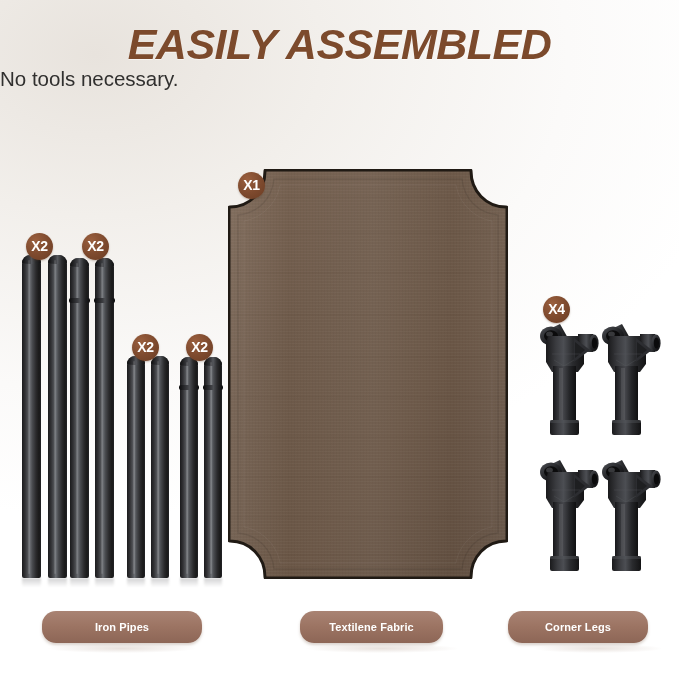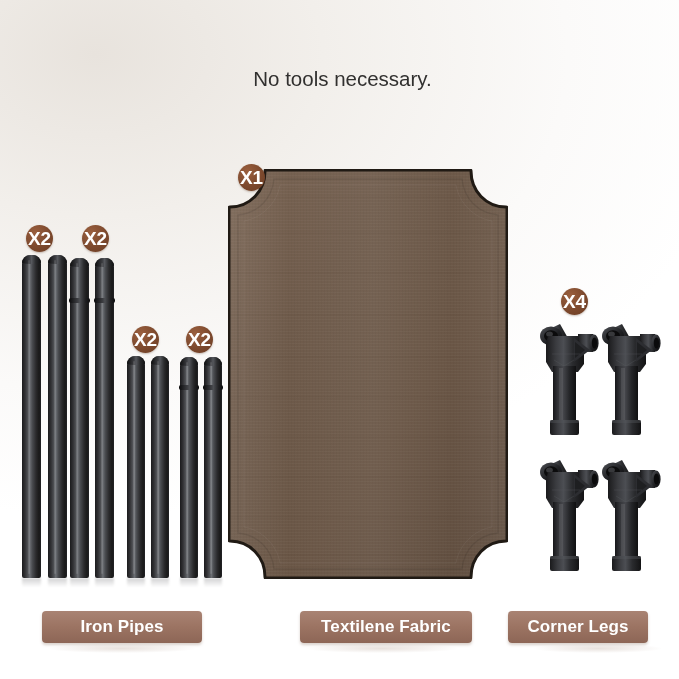--- a/index.html
+++ b/index.html
@@ -36,45 +36,45 @@
     letter-spacing: -0.5px;
     color: #7c4a2c;
     text-shadow: 0 1px 0 rgba(255,255,255,0.55);
     white-space: nowrap;
   }
   #subtitle {
     position: absolute;
     top: 66px;
     left: 0;
     width: 679px;
-    text-align: center;
+    text-align: left;
     color: #31302f;
-    padding-left: 6px;
   }
   #subtitle .sub-line {
     font-size: 20.5px;
     line-height: 26px;
     white-space: nowrap;
   }
 
   
   .badge {
     position: absolute;
     width: 27px;
     height: 27px;
     border-radius: 50%;
     background: radial-gradient(circle at 34% 28%, #9a5f3e 0%, #7e4a2e 52%, #6b3c23 100%);
     color: #fff;
-    font-size: 19px;
+    font-size: 14px;
     font-weight: bold;
     line-height: 27px;
     text-align: center;
     letter-spacing: -0.2px;
     box-shadow: 0 1px 2px rgba(80,50,30,0.30);
     z-index: 30;
+    margin-top: 8px;
   }
 
   
   .pipe {
     position: absolute;
     background:
       linear-gradient(90deg,
         #1b1b1d 0%,
         #313134 16%,
         #54565a 33%,
@@ -138,24 +138,24 @@
     position: absolute;
     width: 62px;
     height: 122px;
     z-index: 16;
   }
 
   
   .pill {
     position: absolute;
     height: 32px;
-    border-radius: 4px;
+    border-radius: 14px;
     background: linear-gradient(180deg, #a98373 0%, #9c7463 48%, #8d6656 100%);
     color: #fff;
-    font-size: 17px;
+    font-size: 11px;
     font-weight: bold;
     line-height: 32px;
     text-align: center;
     letter-spacing: 0.1px;
     box-shadow: 0 2px 3px rgba(120,90,70,0.28);
     z-index: 20;
     white-space: nowrap;
   }
   .pill-shadow {
     position: absolute;
@@ -163,20 +163,21 @@
     border-radius: 50%;
     background: radial-gradient(ellipse at center, rgba(150,120,100,0.22) 0%, rgba(150,120,100,0.0) 72%);
     z-index: 19;
   }
 </style>
 </head>
 <body>
 
 <div id="stage">
 
+  <div id="headline">EASILY ASSEMBLED</div>
 
   <div id="subtitle">
     <div class="sub-line">No tools necessary.</div>
   </div>
 
   <div class="badge" style="left:26px; top:225px;">X2</div>
 
   <div class="pipe" style="left:22px;  top:255px; width:19px; height:323px;"></div>
   <div class="pipe" style="left:48px;  top:255px; width:19px; height:323px;"></div>
   <div class="pipe-reflection" style="left:22px; top:578px; width:19px; height:9px;"></div>
@@ -273,21 +274,21 @@
                Q279,38 279,39 V371 Q279,372 278,372
                C258,372 243,388 243,408 Q243,409 242,409
                H38 Q37,409 37,408
                C37,388 22,372 2,372 Q1,372 1,371 V39
                Q1,38 2,38 C22,38 37,22 37,2 Q37,1 38,1 Z" fill="none" stroke="#201a14" stroke-width="3"></path>
     </svg>
   </div>
 
   <div class="badge" style="left:238px; top:164px;">X1</div>
 
-  <div class="badge" style="left:561px; top:288px;text-align:center;">X4</div>
+  <div class="badge" style="left:543px; top:288px;text-align:center;">X4</div>
 
   <div class="leg" style="left:538px; top:316px;">
     <svg width="62" height="122" viewBox="0 0 62 122">
       <defs>
         <linearGradient id="plasticBody" x1="0" y1="0" x2="1" y2="0">
           <stop offset="0%" stop-color="#1a1a1c"></stop>
           <stop offset="26%" stop-color="#3a3b3f"></stop>
           <stop offset="46%" stop-color="#4c4e53"></stop>
           <stop offset="70%" stop-color="#2a2b2e"></stop>
           <stop offset="100%" stop-color="#131314"></stop>
@@ -391,18 +392,18 @@
       <rect x="12" y="104" width="29" height="3" fill="#55575c" opacity="0.4"></rect>
       <path d="M14,38 H42" stroke="#55575c" stroke-opacity="0.35" stroke-width="1"></path>
       <path d="M16,44 L26,50 L36,44" stroke="#5a5c61" stroke-opacity="0.3" stroke-width="1" fill="none"></path>
     </svg>
   </div>
 
   <div class="pill-shadow" style="left:48px; top:644px; width:148px;"></div>
   <div class="pill" style="left:42px; top:611px; width:160px;">Iron Pipes</div>
 
   <div class="pill-shadow" style="left:306px; top:644px; width:152px;"></div>
-  <div class="pill" style="left:300px; top:611px; width:172px;">Textilene Fabric</div>
+  <div class="pill" style="left:300px; top:611px; width:143px;">Textilene Fabric</div>
 
   <div class="pill-shadow" style="left:534px; top:644px; width:128px;"></div>
   <div class="pill" style="left:508px; top:611px; width:140px;">Corner Legs</div>
 
 </div>
 
 </body></html>

